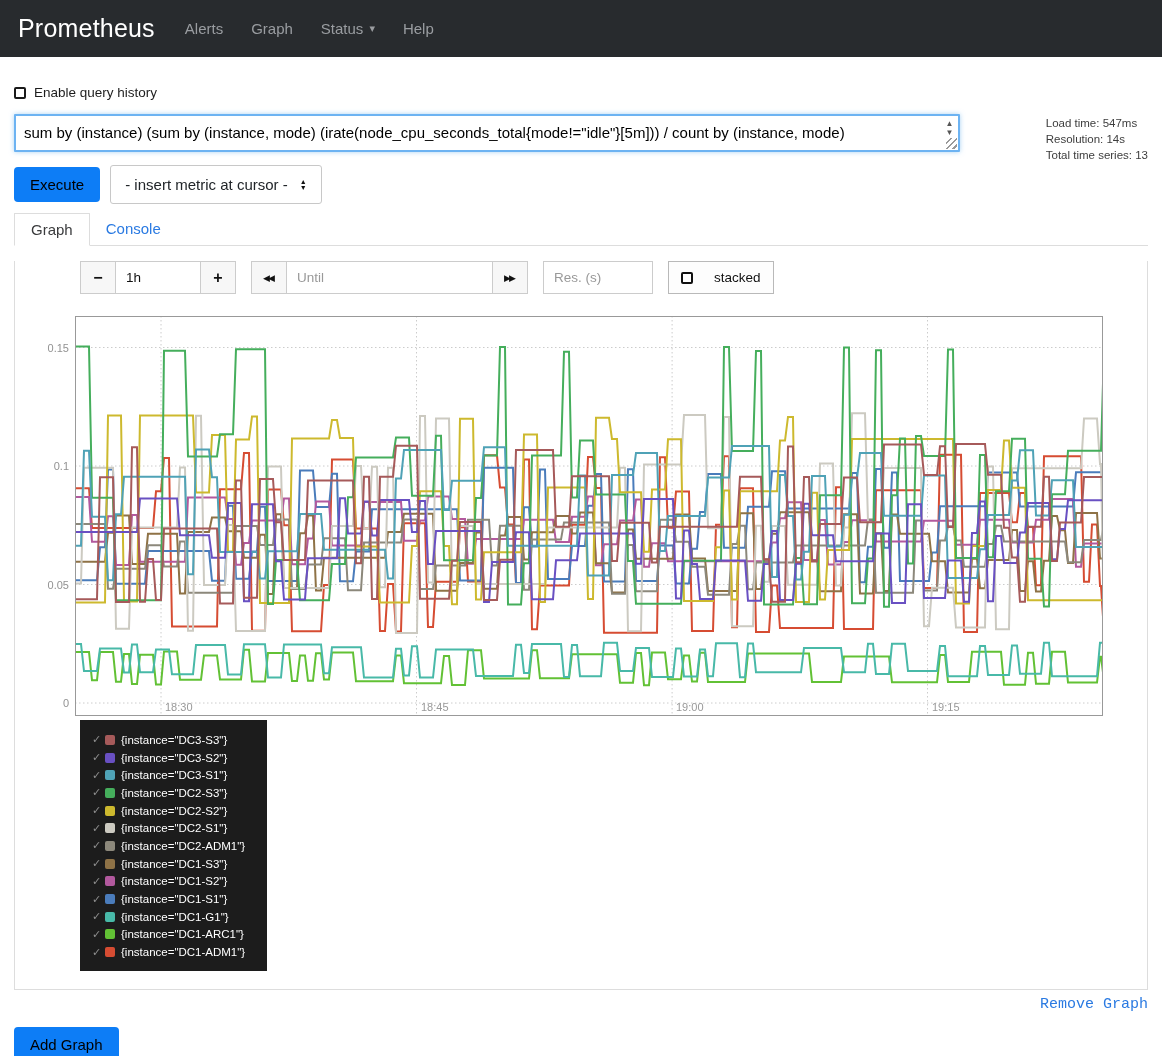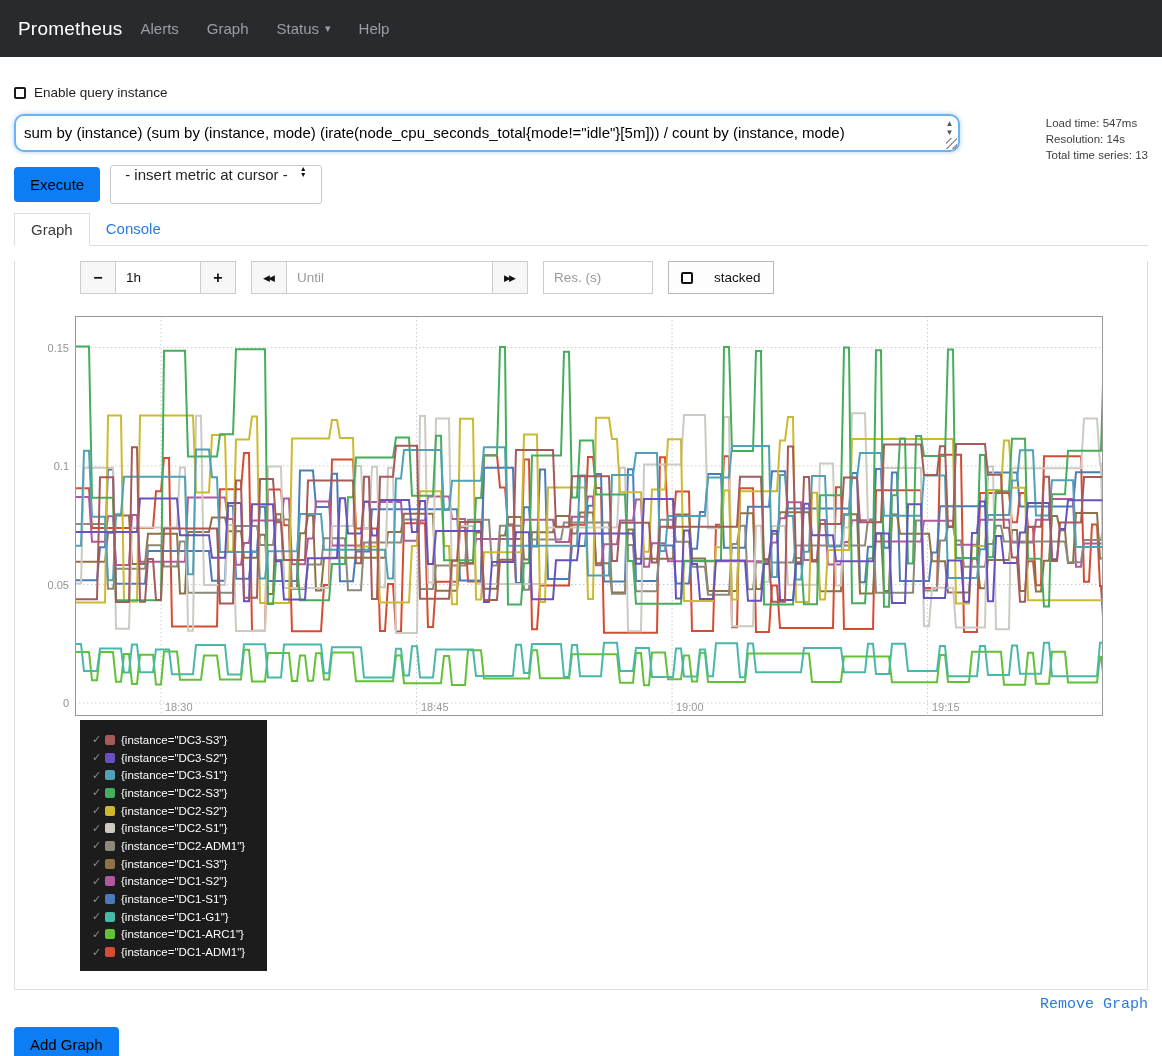--- a/index.html
+++ b/index.html
@@ -4,40 +4,40 @@
 <style>
   * { box-sizing: border-box; margin: 0; padding: 0; }
   html,body { width:1162px; }
   body {
     font-family: "Liberation Sans", sans-serif;
     background:#fff; color:#212529;
     height:1056px; overflow:hidden; position:relative;
   }
   
   .navbar { height:57px; background:#282b2e; display:flex; align-items:center; padding:0 18px; }
-  .brand { color:#fff; font-size:19px; margin-right:18px; letter-spacing:.2px; }
+  .brand { color:#fff; font-size:25px; margin-right:30px; letter-spacing:.2px; }
   .nav-item { color:#9a9da1; font-size:15px; margin-right:28px; display:flex; align-items:center; gap:6px; cursor:pointer; }
   .caret { font-size:11px; color:#9a9da1; }
   
   .container { margin:0 14px; position:relative; }
   
   .history-row { margin-top:28px; display:flex; align-items:center; gap:8px; font-size:13.5px; color:#1d1d1d; }
   .cb { width:12px; height:12px; border:2px solid #1a1a1a; border-radius:2px; background:#fff; flex:0 0 auto; }
   
   .query-row { margin-top:14px; position:relative; }
-  .query-box { width:946px; height:38px; position:relative; border:2px solid #6db3f2; border-radius:10px; box-shadow:0 0 5px rgba(102,175,233,.55); background:#fff; }
+  .query-box { width:946px; height:38px; position:relative; border:2px solid #6db3f2; border-radius:1px; box-shadow:0 0 5px rgba(102,175,233,.55); background:#fff; }
   .query-text { position:absolute; left:8px; top:8px; right:22px; font-size:15px; color:#000; white-space:nowrap; overflow:hidden; font-family:"Liberation Sans",sans-serif; }
   .q-scroll { position:absolute; right:1px; top:1px; width:15px; height:26px; display:flex; flex-direction:column; align-items:center; color:#555; font-size:8px; line-height:9px; padding-top:2px; }
   .q-grip { position:absolute; right:1px; bottom:1px; width:11px; height:11px;
             background:repeating-linear-gradient(135deg, transparent 0 3px, #999 3px 4.5px); }
   .stats { position:absolute; right:0; top:1px; font-size:11.5px; line-height:16px; color:#3d3d3d; }
   
   .exec-row { margin-top:13px; display:flex; gap:10px; align-items:center; }
   .btn-primary { background:#0d7df6; color:#000000; border:none; border-radius:4px; font-size:15px; padding:9px 16px; font-family:"Liberation Sans",sans-serif; cursor:pointer; }
-  .metric-select { border:1px solid #c8c8c8; border-radius:3px; background:#fff; height:39px; display:flex; align-items:flex-start; gap:12px; padding:0 14px; font-size:15px; color:#212529; cursor:pointer; }
+  .metric-select { border:1px solid #c8c8c8; border-radius:3px; background:#fff; height:39px; display:flex; align-items:center; gap:12px; padding:0 14px; font-size:15px; color:#212529; cursor:pointer; }
   .updown { display:flex; flex-direction:column; font-size:7px; line-height:6px; color:#111; }
   
   .tab-bar { margin-top:9px; display:flex; border-bottom:1px solid #ddd; }
   .tab { padding:7px 16px; font-size:15px; cursor:pointer; }
   .tab.active { border:1px solid #ddd; border-bottom:1px solid #fff; margin-bottom:-1px; color:#3a3b3d; background:#fff; border-radius:1px; }
   .tab.link { color:#2a7ae2; }
   
   .panel { border:1px solid #ddd; border-top:none; height:729px; position:relative; }
   .controls { display:flex; margin:15px 0 0 65px; height:33px; gap:15px; font-size:13.5px; }
   .grp { display:flex; }
@@ -82,21 +82,21 @@
   </div>
   <div class="nav-item">
     <span>Help</span>
   </div>
 </div>
 
 <div class="container">
 
   <div class="history-row">
     <span class="cb"></span>
-    <span>Enable query instance</span>
+    <span>Enable query history</span>
   </div>
 
   <div class="query-row">
     <div class="query-box">
       <div class="query-text">sum by (instance) (sum by (instance, mode) (irate(node_cpu_seconds_total{mode!="idle"}[5m])) / count by (instance, mode)</div>
       <div class="q-scroll">
         <span>▲</span>
         <span>▼</span>
       </div>
       <div class="q-grip"></div>

